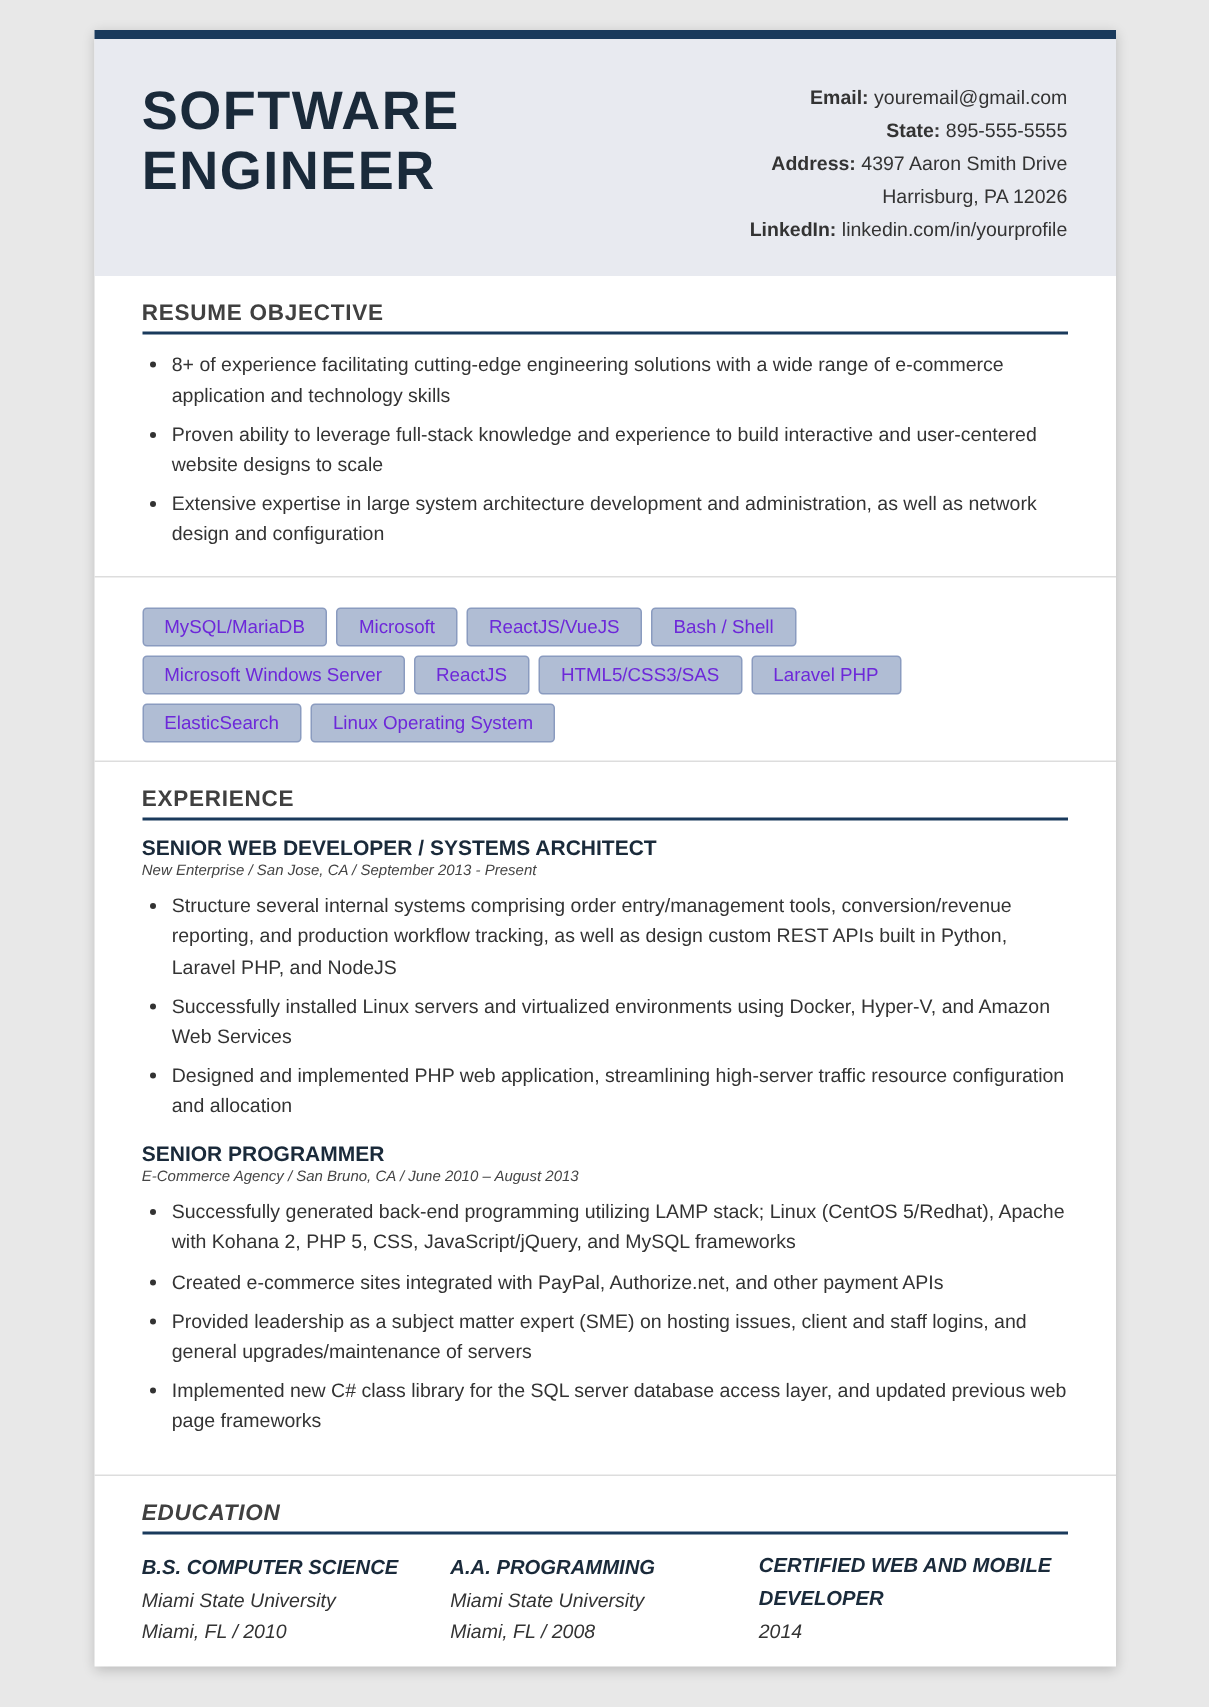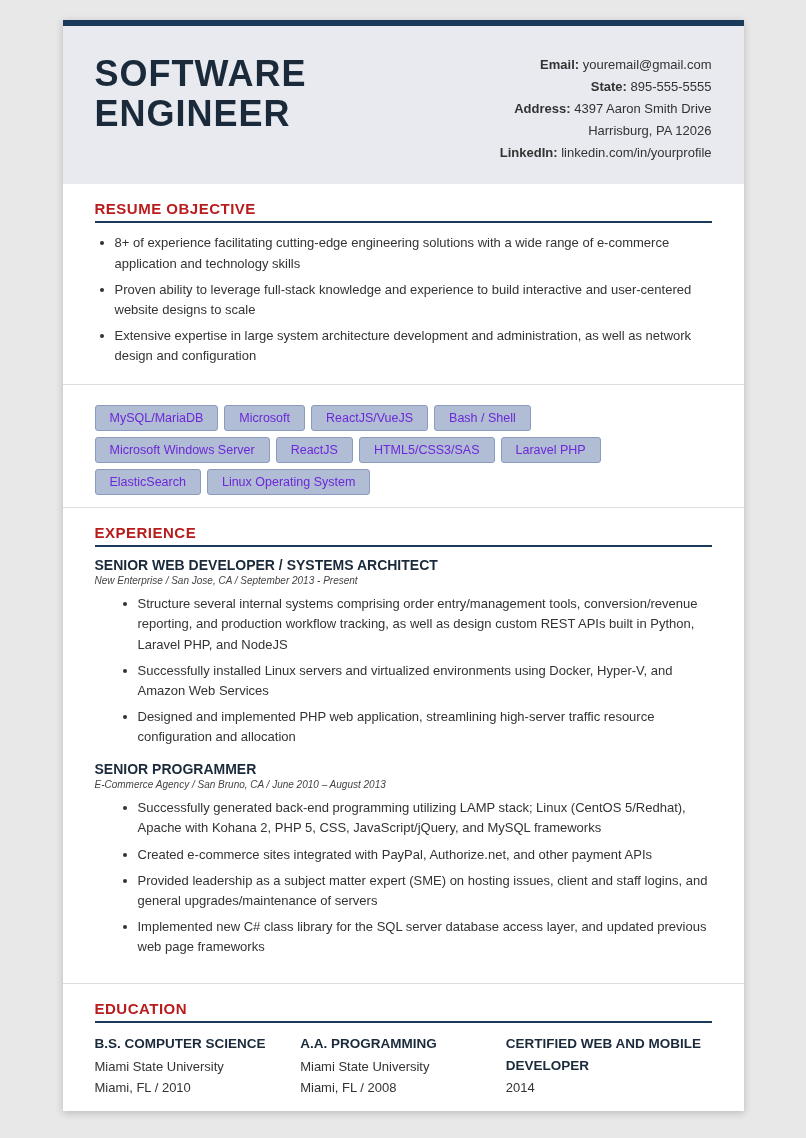--- a/index.html
+++ b/index.html
@@ -47,25 +47,26 @@
     }
     .header-right .label {
       font-weight: bold;
     }
     .section {
       padding: 16px 32px 12px 32px;
       border-bottom: 1px solid #ddd;
     }
     .section:last-child {
       border-bottom: none;
+      font-style: italic;
     }
     .section-title {
       font-size: 15px;
       font-weight: 900;
-      color: #b91c1c;
+      color: #404040;
       text-transform: uppercase;
       letter-spacing: 0.5px;
       border-bottom: 2px solid #1a3a5c;
       padding-bottom: 4px;
       margin-bottom: 10px;
     }
     .objective-list {
       list-style: disc;
       padding-left: 20px;
       font-size: 13px;
@@ -104,29 +105,29 @@
     }
     .job-list {
       list-style: disc;
       padding-left: 20px;
       font-size: 13px;
       color: #333;
       line-height: 1.55;
     }
     .job-list li {
       margin-bottom: 6px;
-      margin-left: 23px;
     }
     .job-block {
       margin-bottom: 14px;
     }
     .education-grid {
       display: flex;
       gap: 0;
       justify-content: flex-start;
+      align-items: center;
     }
     .edu-item {
       flex: 1;
       font-size: 13px;
       color: #333;
       line-height: 1.6;
     }
     .edu-degree {
       font-weight: 900;
       font-size: 13.5px;

